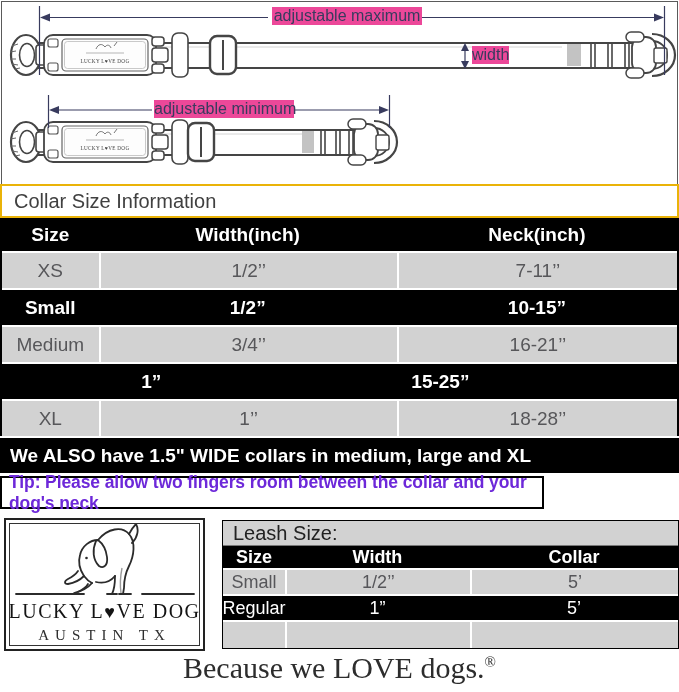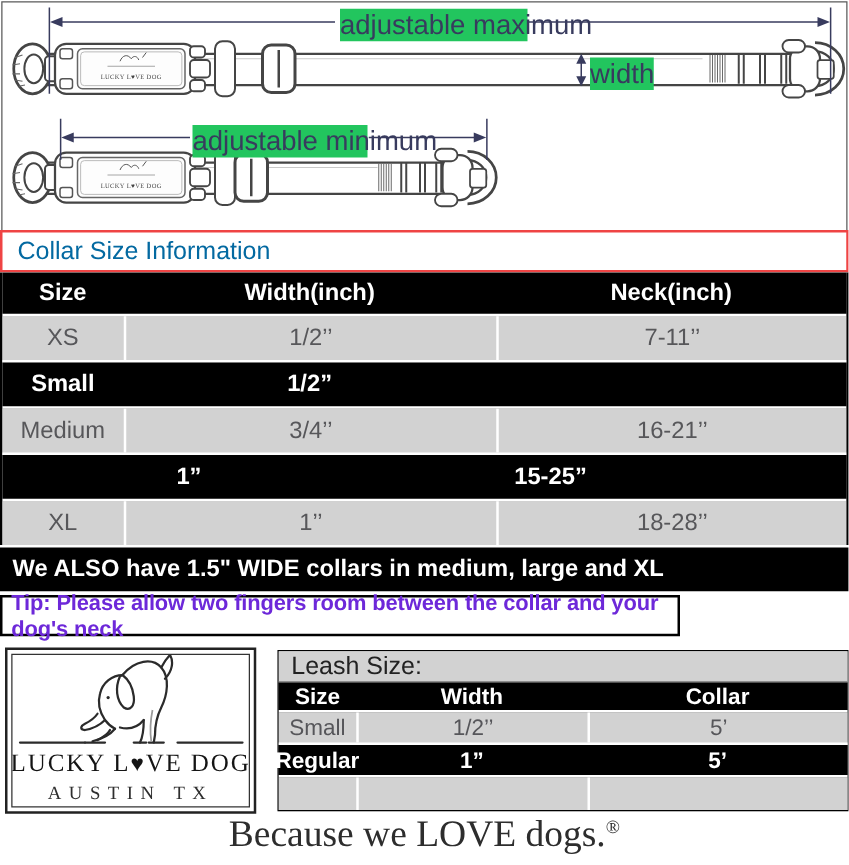--- a/index.html
+++ b/index.html
@@ -3,30 +3,30 @@
 <meta charset="utf-8">
 <style>
   html,body{margin:0;padding:0;background:#fff;}
   .page{position:relative;width:679px;height:692px;background:#fff;overflow:hidden;
         font-family:"Liberation Sans",sans-serif;color:#111;}
 
   
   .diagram-box{position:absolute;top:1px;left:1px;width:675px;height:182px;
                border:1px solid #5a5a5a;background:#fff;}
   .diagram-box svg{position:absolute;top:0;left:0;}
-  .dim-label{position:absolute;color:#383b5e;font-size:22px;font-weight:500;
-             background:#22c55e;white-space:nowrap;}
+  .dim-label{position:absolute;color:#383b5e;font-size:16px;font-weight:500;
+             background:#ec4899;white-space:nowrap;}
   .lbl-max{top:5px;left:270px;width:150px;text-align:center;}
   .lbl-min{top:98px;left:152px;width:140px;text-align:center;}
   .lbl-width{top:44px;left:470px;}
 
   
   .title-box{position:absolute;top:184px;left:0;width:679px;height:34px;
-             border:2px solid #ef4444;box-sizing:border-box;background:#fff;
-             display:flex;align-items:center;padding-left:12px;font-size:20px;color:#0369a1;}
+             border:2px solid #eab308;box-sizing:border-box;background:#fff;
+             display:flex;align-items:center;padding-left:12px;font-size:20px;color:#404040;}
 
   
   .ctable{position:absolute;top:218px;left:0;width:679px;box-sizing:border-box;
           border-left:2px solid #000;border-right:2px solid #000;background:#fff;}
   .crow{display:flex;height:37px;box-sizing:border-box;border-bottom:2px solid #fff;}
   .crow:last-child{border-bottom:none;height:35px;}
   .cc{display:flex;align-items:center;justify-content:center;font-size:19px;box-sizing:border-box;}
   .c1{width:14.3%;}.c2{width:44.2%;}.c3{width:41.5%;}
   .chead{background:#000;color:#fff;font-weight:bold;height:35px;font-size:20px;}
   .gray{background:#d2d2d2;color:#57575a;}
@@ -57,21 +57,21 @@
          box-sizing:border-box;background:#d2d2d2;}
   .leash-title{height:25px;background:#d2d2d2;border-bottom:1px solid #777;display:flex;
                align-items:center;padding-left:10px;font-size:20px;color:#222;box-sizing:border-box;}
   .lrow{display:flex;height:26px;box-sizing:border-box;border-bottom:2px solid #fff;}
   .lrow:last-child{border-bottom:none;}
   .lc{display:flex;align-items:center;justify-content:center;font-size:18px;box-sizing:border-box;}
   .l1{width:13.6%;}.l2{width:40.7%;}.l3{width:45.7%;}
   .lhead{background:#000;color:#fff;font-weight:bold;height:24px;font-size:19px;}
   .lgray{background:#d2d2d2;color:#56565a;}
   .lgray .l2,.lgray .l3{border-left:2px solid #fff;}
-  .lblack{background:#000;color:#fff;font-weight:bold;}
+  .lblack{background:#000;color:#fff;font-weight:normal;}
 
   
   .footer{position:absolute;top:651px;left:0;width:679px;text-align:center;
           font-family:"Liberation Serif",serif;font-size:30px;color:#2d2d2d;}
   .footer sup{font-size:15px;}
 </style>
 </head>
 <body>
 
 <div class="page">
@@ -167,20 +167,21 @@
       <div class="cc c3">Neck(inch)</div>
     </div>
     <div class="crow gray">
       <div class="cc c1">XS</div>
       <div class="cc c2">1/2’’</div>
       <div class="cc c3">7-11’’</div>
     </div>
     <div class="crow blackrow">
       <div class="cc c1">Small</div>
       <div class="cc c2">1/2”</div>
+      <div class="cc c3">10-15”</div>
     </div>
     <div class="crow gray">
       <div class="cc c1">Medium</div>
       <div class="cc c2">3/4’’</div>
       <div class="cc c3">16-21’’</div>
     </div>
     <div class="crow blackrow">
       <div class="cc c2">1”</div>
       <div class="cc c3">15-25”</div>
     </div>

